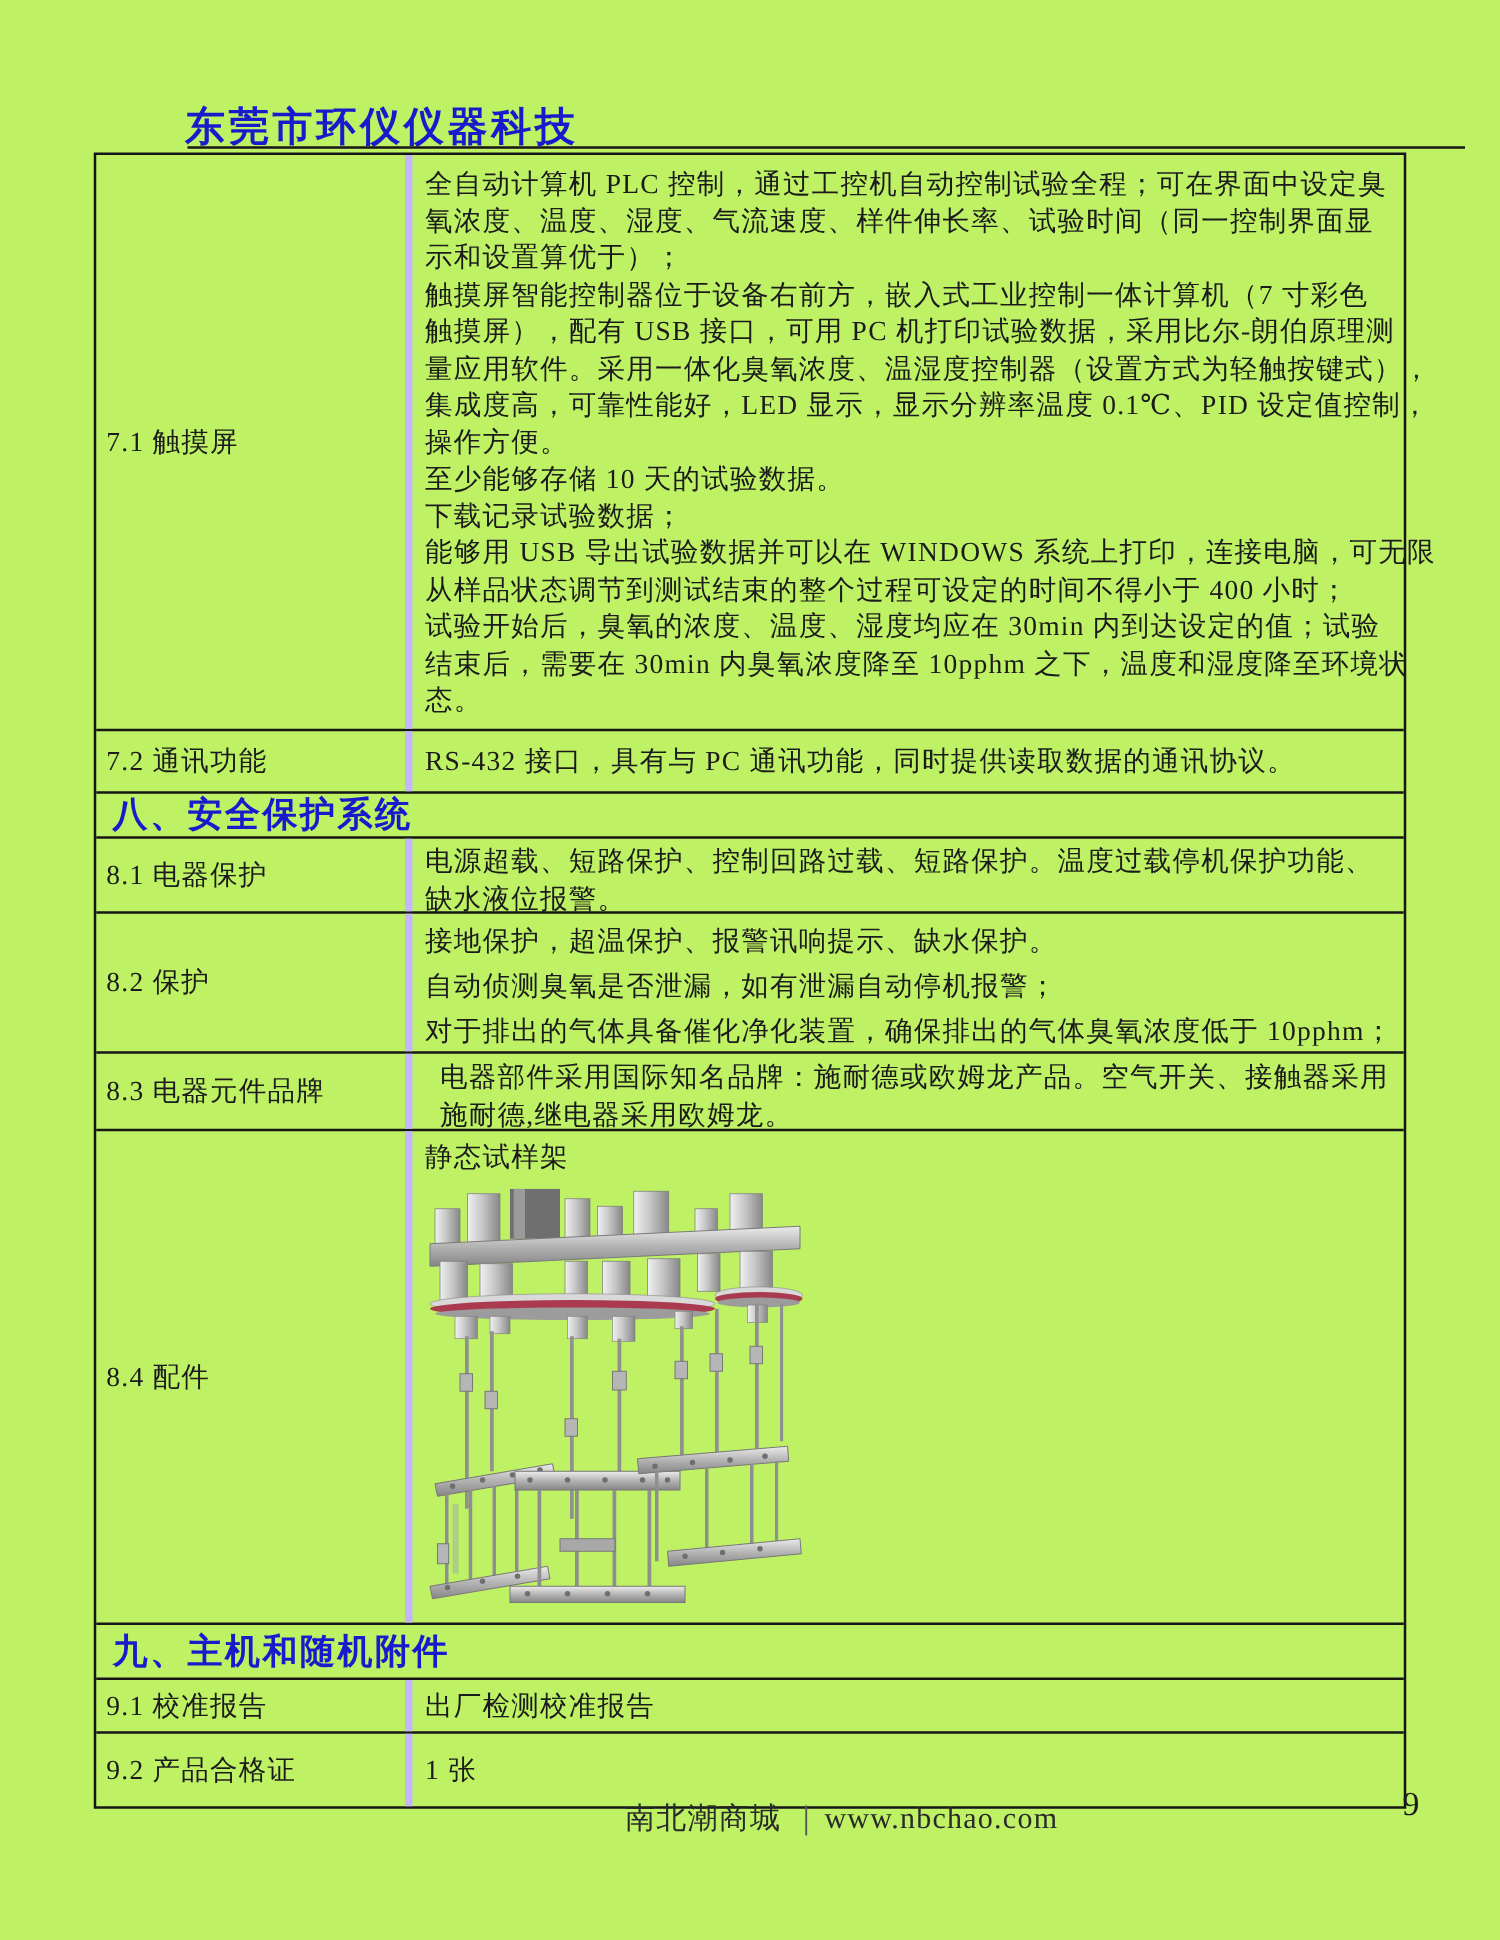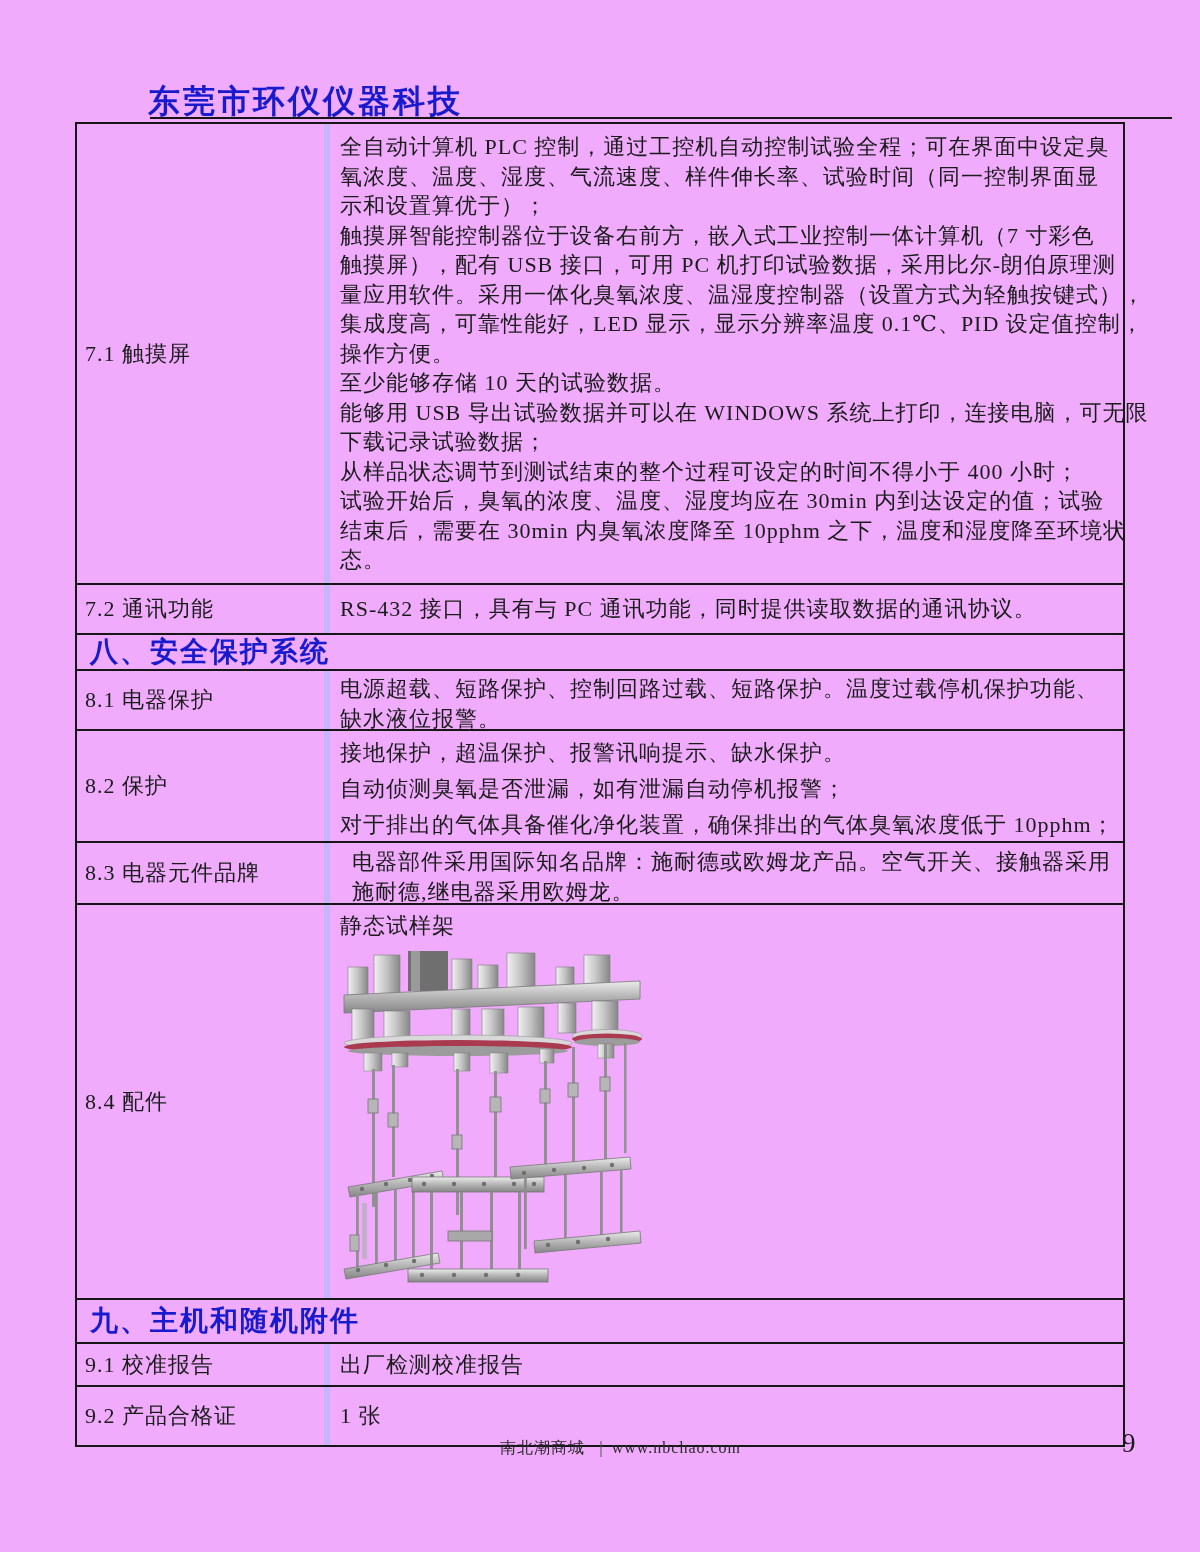--- a/index.html
+++ b/index.html
@@ -1,19 +1,19 @@
 <!DOCTYPE html>
 <html><head>
 <meta charset="utf-8">
 <style>
   html,body { margin:0; padding:0; background:#ffffff; }
   .page {
     position:relative;
     width:1200px; height:1552px;
-    background:#f0abfc;
+    background:#bef264;
     font-family:"Liberation Serif","DejaVu Serif",serif;
     color:#1b1b1b;
     overflow:hidden;
   }
   .header-title {
     position:absolute; left:148px; top:80px;
     font-size:32px; font-weight:bold; color:#1a1acd;
     letter-spacing:3px; white-space:nowrap;
   }
   .header-rule {
@@ -59,21 +59,21 @@
   .h-r83 { height:62px;gap:12px; } .h-r83 .cell-content { padding-top:4px; }
   .h-r84 { height:395px; }
   .h-s9  { height:44px; }
   .h-r91 { height:43px;text-align:right; }
   .h-r92 { height:60px; }
   .spec-line { white-space:nowrap; }
   .photo-caption { white-space:nowrap; }
   .photo-wrap { margin:10px 0 0 2px; line-height:0; }
   .footer-center {
     position:absolute; left:500px; top:1438px;
-    font-size:16px; color:#2a2a2a; letter-spacing:1px; white-space:nowrap;
+    font-size:24px; color:#2a2a2a; letter-spacing:1px; white-space:nowrap;
   }
   .footer-sep { margin:0 2px 0 8px; color:#555; }
   .page-number {
     position:absolute; left:1122px; top:1428px;
     font-size:27px; color:#1b1b1b;
   }
 </style>
 </head>
 <body>
 
@@ -89,22 +89,22 @@
       <div class="cell-content">
         <div class="spec-line">全自动计算机 PLC 控制，通过工控机自动控制试验全程；可在界面中设定臭</div>
         <div class="spec-line">氧浓度、温度、湿度、气流速度、样件伸长率、试验时间（同一控制界面显</div>
         <div class="spec-line">示和设置算优于）；</div>
         <div class="spec-line">触摸屏智能控制器位于设备右前方，嵌入式工业控制一体计算机（7 寸彩色</div>
         <div class="spec-line">触摸屏），配有 USB 接口，可用 PC 机打印试验数据，采用比尔-朗伯原理测</div>
         <div class="spec-line">量应用软件。采用一体化臭氧浓度、温湿度控制器（设置方式为轻触按键式），</div>
         <div class="spec-line">集成度高，可靠性能好，LED 显示，显示分辨率温度 0.1℃、PID 设定值控制，</div>
         <div class="spec-line">操作方便。</div>
         <div class="spec-line">至少能够存储 10 天的试验数据。</div>
+        <div class="spec-line">下载记录试验数据；</div>
         <div class="spec-line">能够用 USB 导出试验数据并可以在 WINDOWS  系统上打印，连接电脑，可无限</div>
-        <div class="spec-line">下载记录试验数据；</div>
         <div class="spec-line">从样品状态调节到测试结束的整个过程可设定的时间不得小于 400 小时；</div>
         <div class="spec-line">试验开始后，臭氧的浓度、温度、湿度均应在 30min 内到达设定的值；试验</div>
         <div class="spec-line">结束后，需要在 30min 内臭氧浓度降至 10pphm 之下，温度和湿度降至环境状</div>
         <div class="spec-line">态。</div>
       </div>
     </div>
 
     <div class="t-row h-r72">
       <div class="cell-label">7.2 通讯功能</div>
       <div class="cell-content vcenter">

